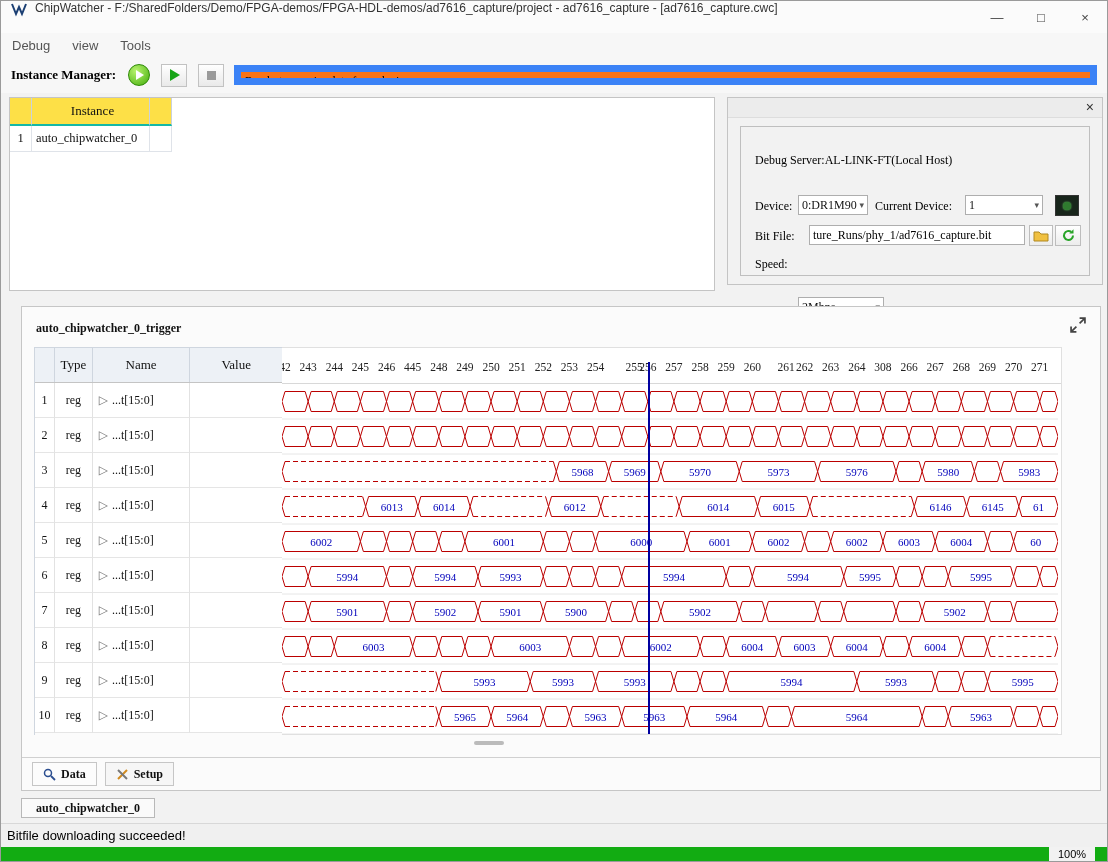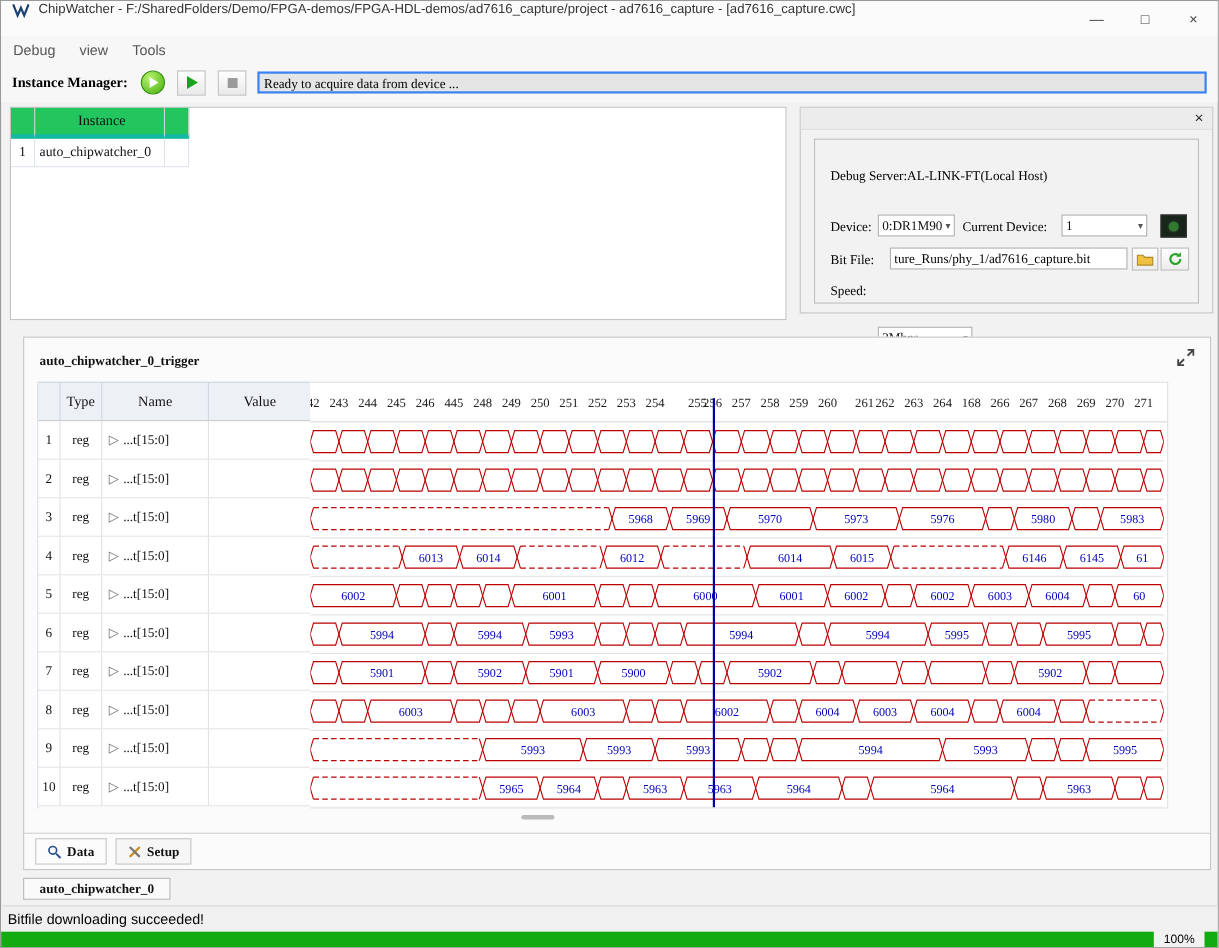--- a/index.html
+++ b/index.html
@@ -23,27 +23,27 @@
 
   
   .toolbar { position:absolute; left:0; top:56px; width:1106px; height:36px; background:#f7f7f7; display:flex; align-items:center; }
   .im-label { margin-left:10px; font:700 13px "Liberation Serif", serif; color:#000; white-space:nowrap; }
   .round-btn { margin-left:12px; width:22px; height:22px; border-radius:50%; border:1px solid #2e8a06;
     background: radial-gradient(circle at 35% 30%, #b8f36e, #43ad0c); display:flex; align-items:center; justify-content:center; }
   .tri-white { width:0; height:0; border-top:5px solid transparent; border-bottom:5px solid transparent; border-left:8px solid #fff; margin-left:2px; }
   .sq-btn { margin-left:11px; width:26px; height:23px; border:1px solid #c2c2c2; background:linear-gradient(#ffffff,#e9e9e9); display:flex; align-items:center; justify-content:center; }
   .tri-green { width:0; height:0; border-top:6px solid transparent; border-bottom:6px solid transparent; border-left:10px solid #17a417; margin-left:2px; }
   .stop-sq { width:9px; height:9px; background:#9a9a9a; }
-  .status-strip { flex:1; margin:0 10px; height:20px; background:#e5e5e5; border:2px solid #3b82f6;
+  .status-strip { flex:1; margin:0 10px; height:20px; background:#f97316; border:7px solid #3b82f6;
     font:12px "Liberation Serif", serif; line-height:18px; padding-left:4px; color:#000; white-space:nowrap; overflow:hidden; }
 
   
   .instance-panel { position:absolute; left:8px; top:96px; width:706px; height:194px; background:#fff; border:1px solid #c4c4c4; }
   .ithead { display:flex; height:28px; }
-  .ithead .hc { background:#22c55e; border-right:1px solid #c9d1dc; border-bottom:4px solid #14b8a6;
+  .ithead .hc { background:#fde047; border-right:1px solid #c9d1dc; border-bottom:2px solid #14b8a6;
     display:flex; align-items:center; justify-content:center; font:13px "Liberation Serif", serif; }
   .irow { display:flex; height:26px; }
   .irow .rc { border-right:1px solid #dfe3e9; border-bottom:1px solid #dfe3e9; display:flex; align-items:center; font:12.5px "Liberation Serif", serif; }
   .cw-num { width:22px; justify-content:center; }
   .cw-name { width:118px; padding-left:4px; }
   .cw-x { width:22px; }
 
   
   .device-panel { position:absolute; left:726px; top:96px; width:376px; height:188px; background:#f2f2f2; border:1px solid #c4c4c4; }
   .dp-top { height:20px; background:#ececec; border-bottom:1px solid #ddd; position:relative; }
@@ -311,21 +311,21 @@
           <span class="tick" style="left: 339px;">255</span>
           <span class="tick" style="left: 352.791px;">256</span>
           <span class="tick" style="left: 378.919px;">257</span>
           <span class="tick" style="left: 405.047px;">258</span>
           <span class="tick" style="left: 431.175px;">259</span>
           <span class="tick" style="left: 457.303px;">260</span>
           <span class="tick" style="left: 491px;">261</span>
           <span class="tick" style="left: 509.559px;">262</span>
           <span class="tick" style="left: 535.687px;">263</span>
           <span class="tick" style="left: 561.815px;">264</span>
-          <span class="tick" style="left: 587.943px;">168</span>
+          <span class="tick" style="left: 587.943px;">308</span>
           <span class="tick" style="left: 614.071px;">266</span>
           <span class="tick" style="left: 640.199px;">267</span>
           <span class="tick" style="left: 666.327px;">268</span>
           <span class="tick" style="left: 692.455px;">269</span>
           <span class="tick" style="left: 718.582px;">270</span>
           <span class="tick" style="left: 744.71px;">271</span>
         </div>
       <svg xmlns="http://www.w3.org/2000/svg" style="display:block" width="776" height="350">
           <g>
             <line x1="0" x2="776" y1="35" y2="35" stroke="#e6e6e6"></line>

